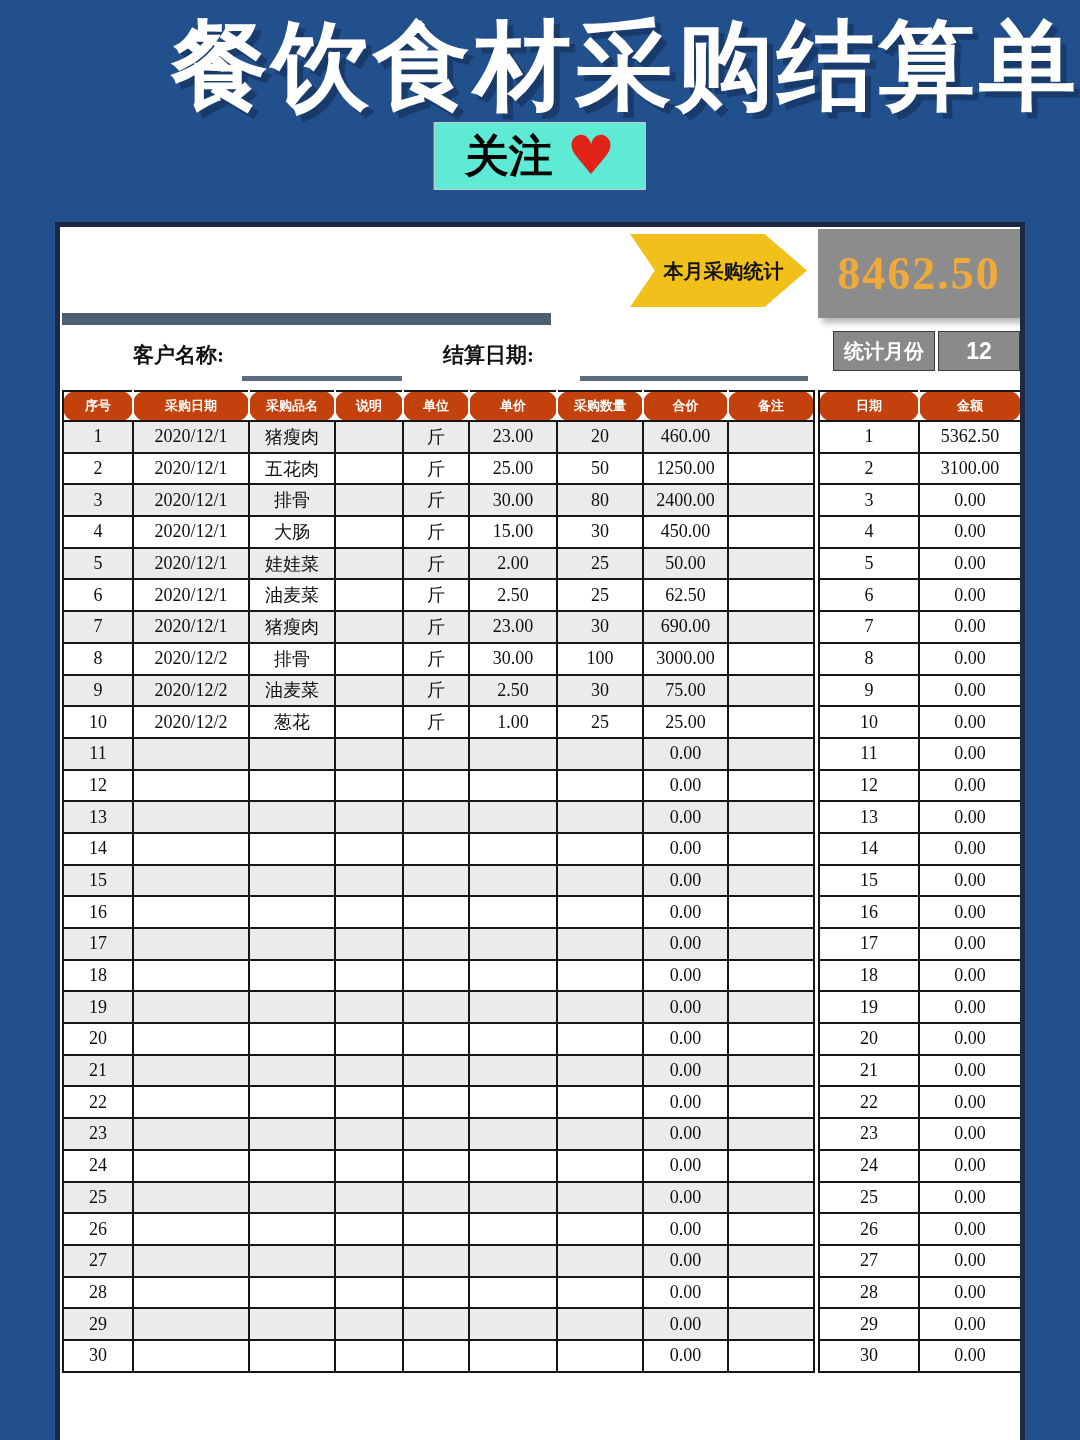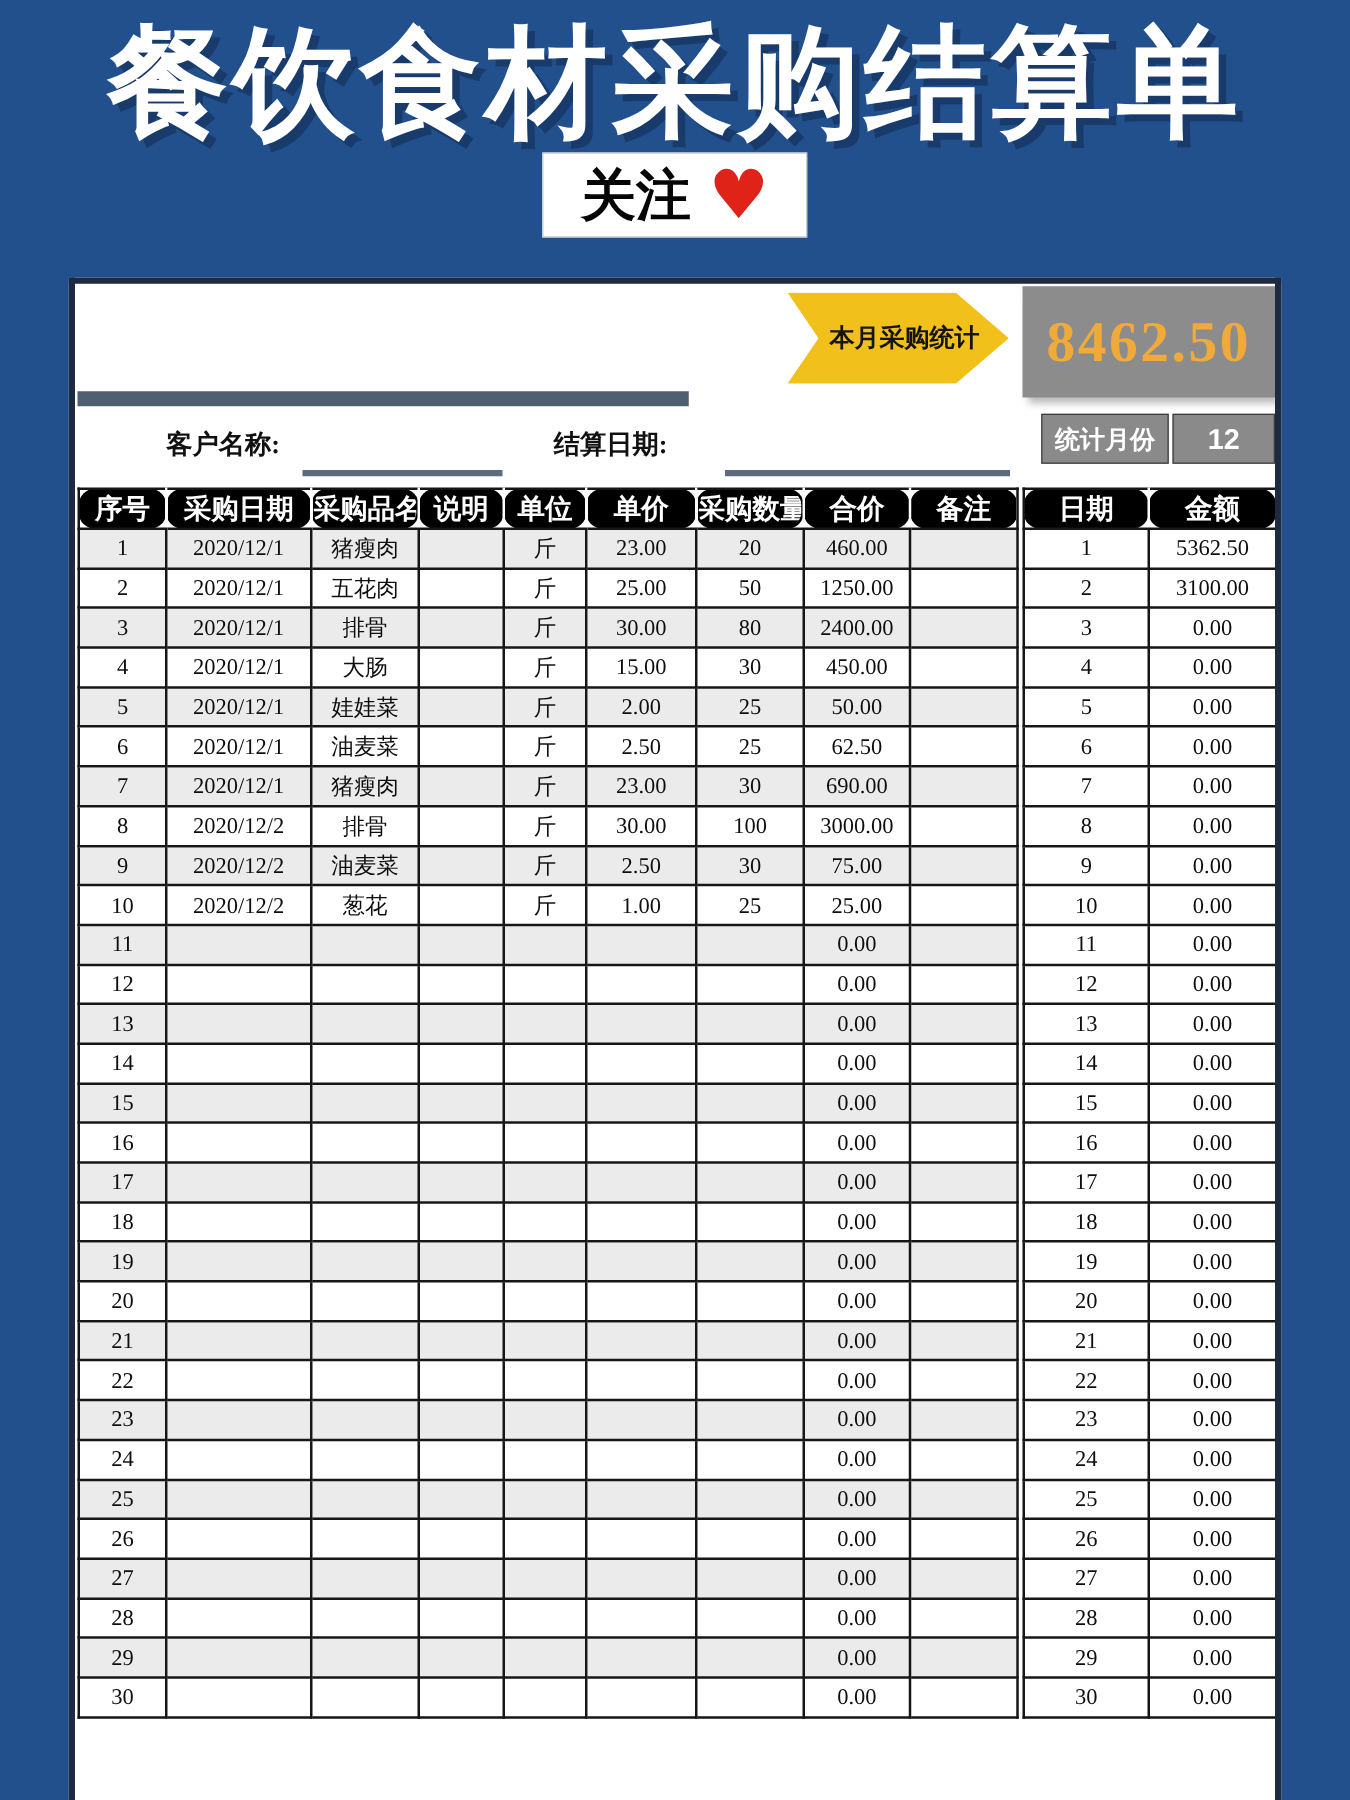--- a/index.html
+++ b/index.html
@@ -6,34 +6,34 @@
   html, body { width: 1080px; height: 1440px; }
   body {
     position: relative;
     background: #21508d;
     overflow: hidden;
     font-family: "Liberation Serif", serif;
   }
   .page-title {
     position: absolute;
     top: 2px; left: 0; width: 100%;
-    text-align: center;
+    text-align: right;
     font-family: Liberation Serif, serif;
     font-weight: bold;
     font-size: 97px;
     letter-spacing: 4px;
     color: #ffffff;
     text-shadow: 6px 6px 0 rgba(16,38,75,0.5);
   }
   .follow-pill {
     position: absolute;
     top: 122px; left: 50%;
     transform: translateX(-50%);
     height: 68px;
-    background: #ffffff;
+    background: #5eead4;
     border: 1px solid #c9c9c9;
     display: flex;
     align-items: center;
     gap: 14px;
     padding: 0 30px;
     font-family: "Liberation Sans", sans-serif;
     font-weight: bold;
     font-size: 44px;
     color: #050505;
   }
@@ -132,24 +132,24 @@
   .mc-value { flex: 1; font-family: "Liberation Sans", sans-serif; font-weight: bold; font-size: 23px; }
   table {
     position: absolute;
     border-collapse: collapse;
     table-layout: fixed;
     font-family: "Liberation Serif", serif;
   }
   #main-table { left: 2px; top: 163px; width: 751px; }
   #side-table { left: 758px; top: 163px; width: 202px; }
   th {
-    background: #000000;
+    background: #c2410c;
     color: #ffffff;
     font-weight: bold;
-    font-size: 22px;
+    font-size: 13px;
     height: 30px;
     border-left: 2px solid #ffffff;
     border-right: 2px solid #ffffff;
     border-top: 2px solid #161616;
     border-bottom: 2px solid #161616;
     overflow: hidden;
     white-space: nowrap;
     border-radius: 13px;
   }
   th:first-child { border-left: 2px solid #161616; }

